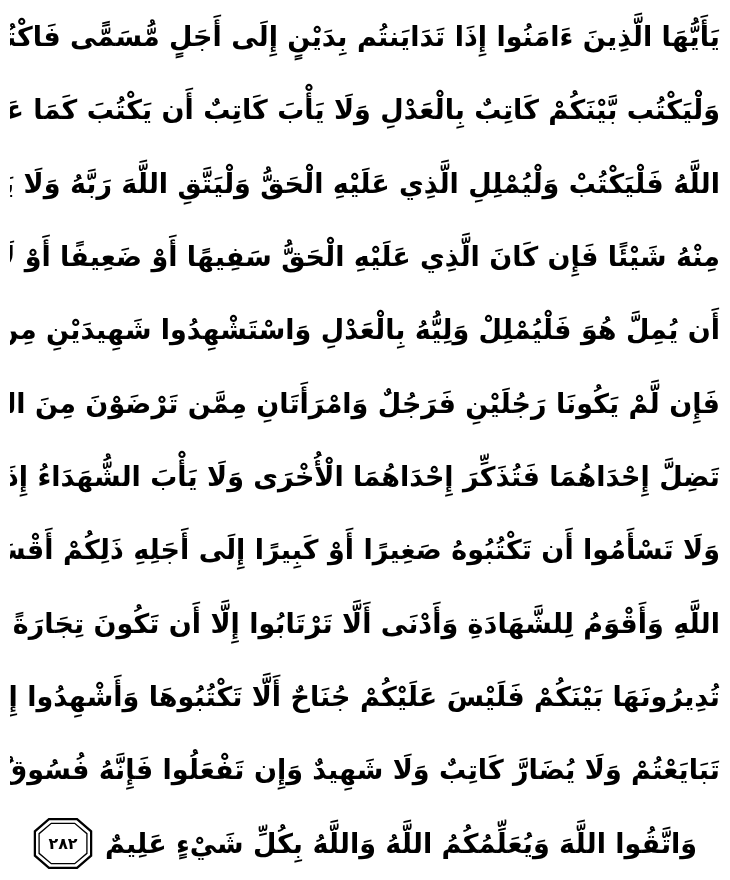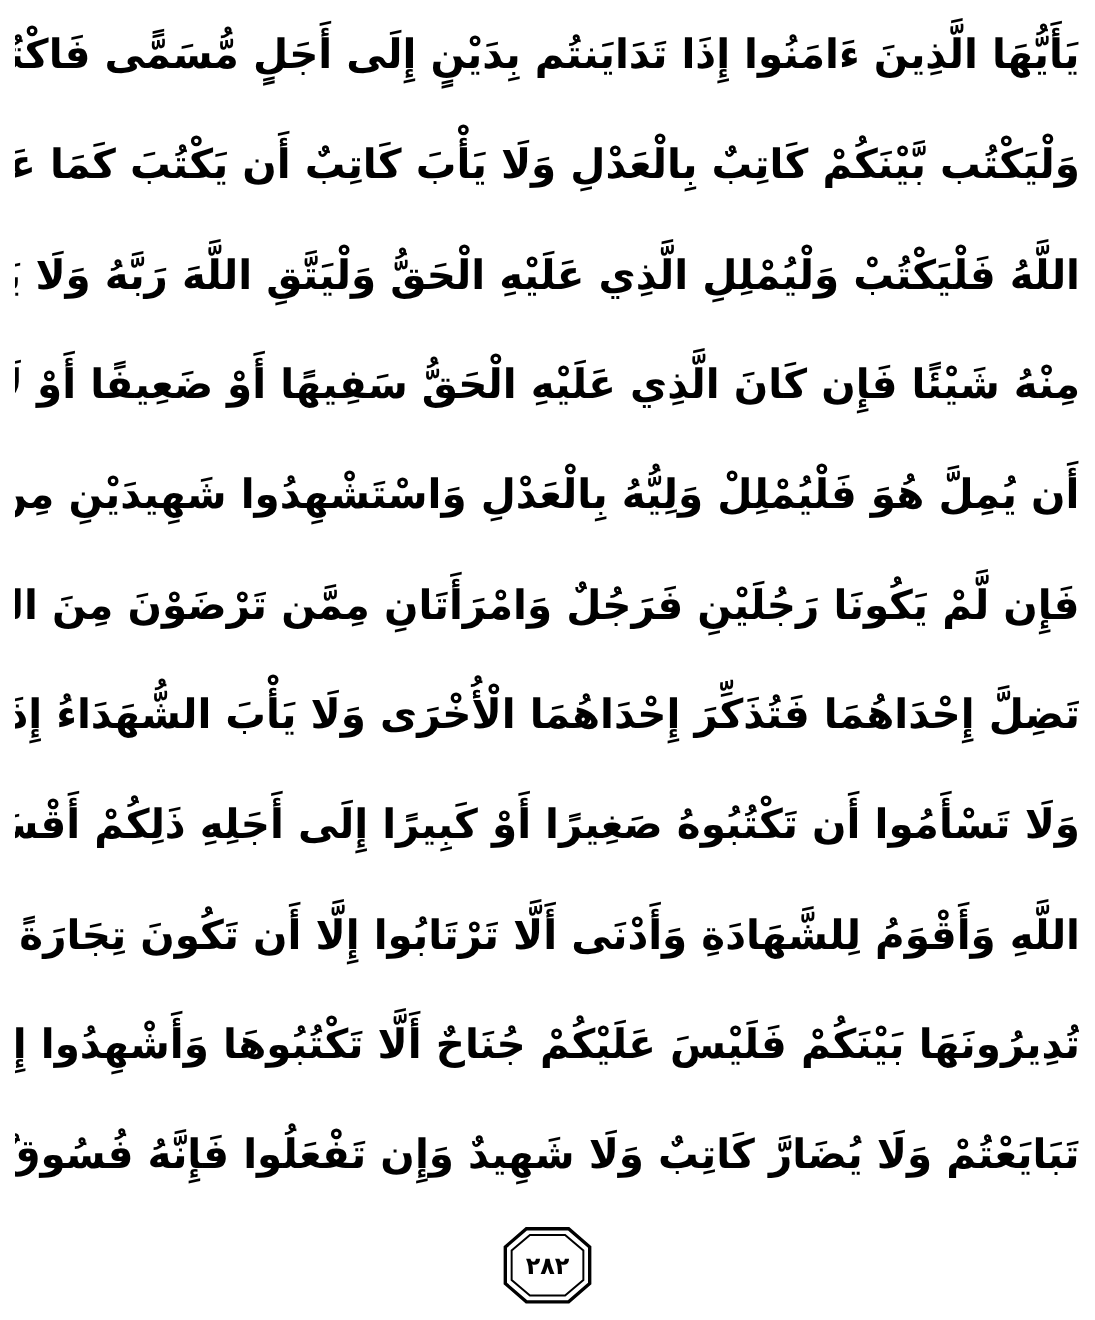--- a/index.html
+++ b/index.html
@@ -71,20 +71,21 @@
     <div class="verse-line">مِنْهُ شَيْئًا فَإِن كَانَ الَّذِي عَلَيْهِ الْحَقُّ سَفِيهًا أَوْ ضَعِيفًا أَوْ لَا يَسْتَطِيعُ</div>
     <div class="verse-line">أَن يُمِلَّ هُوَ فَلْيُمْلِلْ وَلِيُّهُ بِالْعَدْلِ وَاسْتَشْهِدُوا شَهِيدَيْنِ مِن رِّجَالِكُمْ</div>
     <div class="verse-line">فَإِن لَّمْ يَكُونَا رَجُلَيْنِ فَرَجُلٌ وَامْرَأَتَانِ مِمَّن تَرْضَوْنَ مِنَ الشُّهَدَاءِ أَن</div>
     <div class="verse-line">تَضِلَّ إِحْدَاهُمَا فَتُذَكِّرَ إِحْدَاهُمَا الْأُخْرَى وَلَا يَأْبَ الشُّهَدَاءُ إِذَا مَا دُعُوا</div>
     <div class="verse-line">وَلَا تَسْأَمُوا أَن تَكْتُبُوهُ صَغِيرًا أَوْ كَبِيرًا إِلَى أَجَلِهِ ذَلِكُمْ أَقْسَطُ عِندَ</div>
     <div class="verse-line">اللَّهِ وَأَقْوَمُ لِلشَّهَادَةِ وَأَدْنَى أَلَّا تَرْتَابُوا إِلَّا أَن تَكُونَ تِجَارَةً حَاضِرَةً</div>
     <div class="verse-line">تُدِيرُونَهَا بَيْنَكُمْ فَلَيْسَ عَلَيْكُمْ جُنَاحٌ أَلَّا تَكْتُبُوهَا وَأَشْهِدُوا إِذَا</div>
     <div class="verse-line">تَبَايَعْتُمْ وَلَا يُضَارَّ كَاتِبٌ وَلَا شَهِيدٌ وَإِن تَفْعَلُوا فَإِنَّهُ فُسُوقٌ بِكُمْ</div>
 
     <div class="verse-line last">
+      <span>وَاتَّقُوا اللَّهَ وَيُعَلِّمُكُمُ اللَّهُ وَاللَّهُ بِكُلِّ شَيْءٍ عَلِيمٌ</span>
       <span class="ayah-medallion">
         <svg width="60" height="53" viewBox="0 0 64 56" xmlns="http://www.w3.org/2000/svg">
           <path d="M17 2 H47 L62 15 V41 L47 54 H17 L2 41 V15 Z" fill="none" stroke="#000000" stroke-width="2.4"></path>
           <path d="M19.5 6.5 H44.5 L57.5 17.5 V38.5 L44.5 49.5 H19.5 L6.5 38.5 V17.5 Z" fill="none" stroke="#000000" stroke-width="1.4"></path>
           <text x="32" y="34" text-anchor="middle">٢٨٢</text>
         </svg>
       </span>
     </div>
   </div>
 </div>

